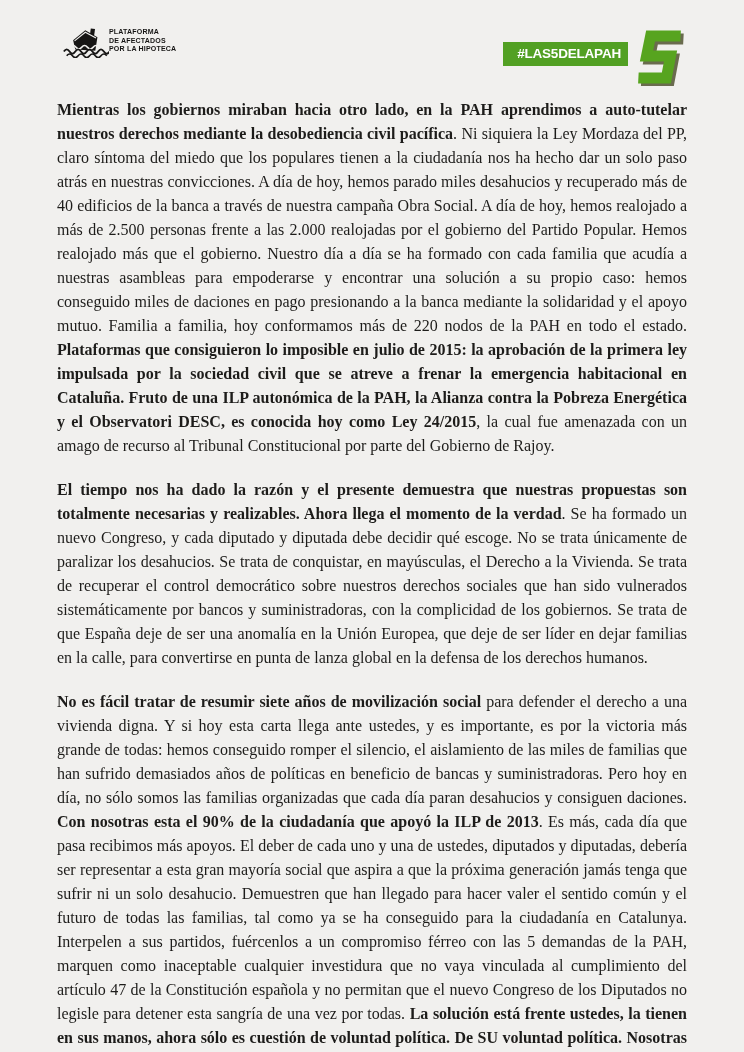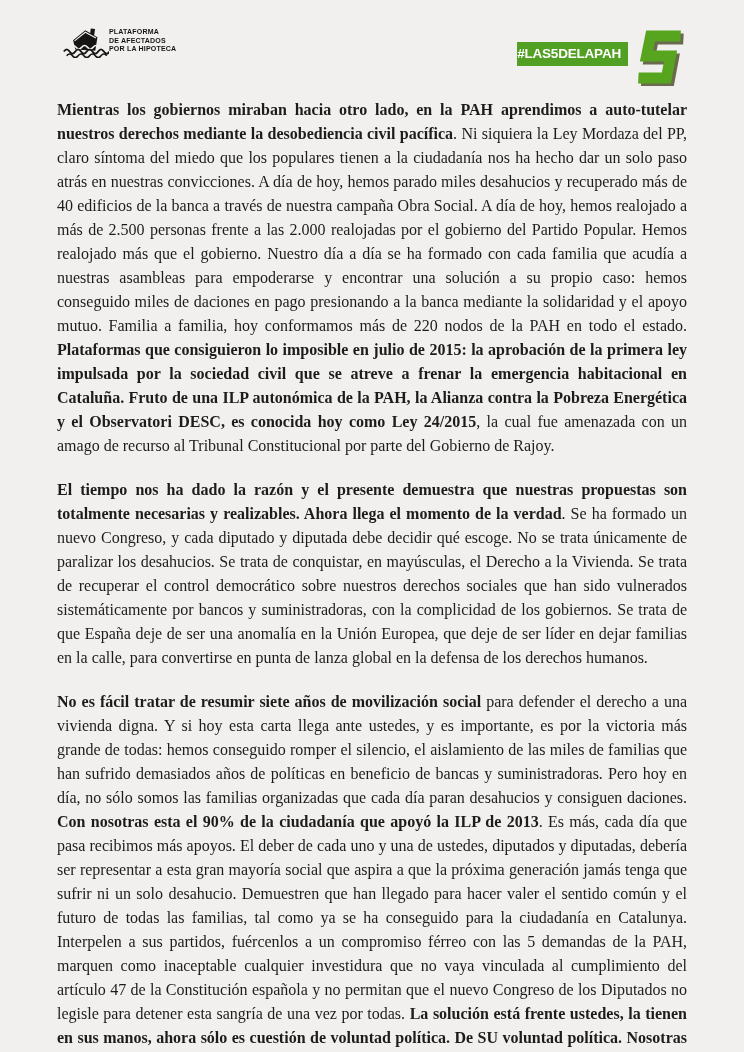--- a/index.html
+++ b/index.html
@@ -54,21 +54,21 @@
     align-items:center;
     margin-top:0;
   }
   .hashtag{
     font-family:"Liberation Sans","DejaVu Sans",sans-serif;
     font-weight:bold;
     font-size:13.5px;
     letter-spacing:-.2px;
     color:#ffffff;
     background:var(--green);
-    padding:4px 7px 5px 0;
+    padding:4px 7px 5px 14px;
     margin-right:5px;
     margin-top:14px;
     align-self:flex-start;
     white-space:nowrap;
   }
   .five-wrap{width:54px;height:58px;}
   
   .letter{
     width:630px;
   }

